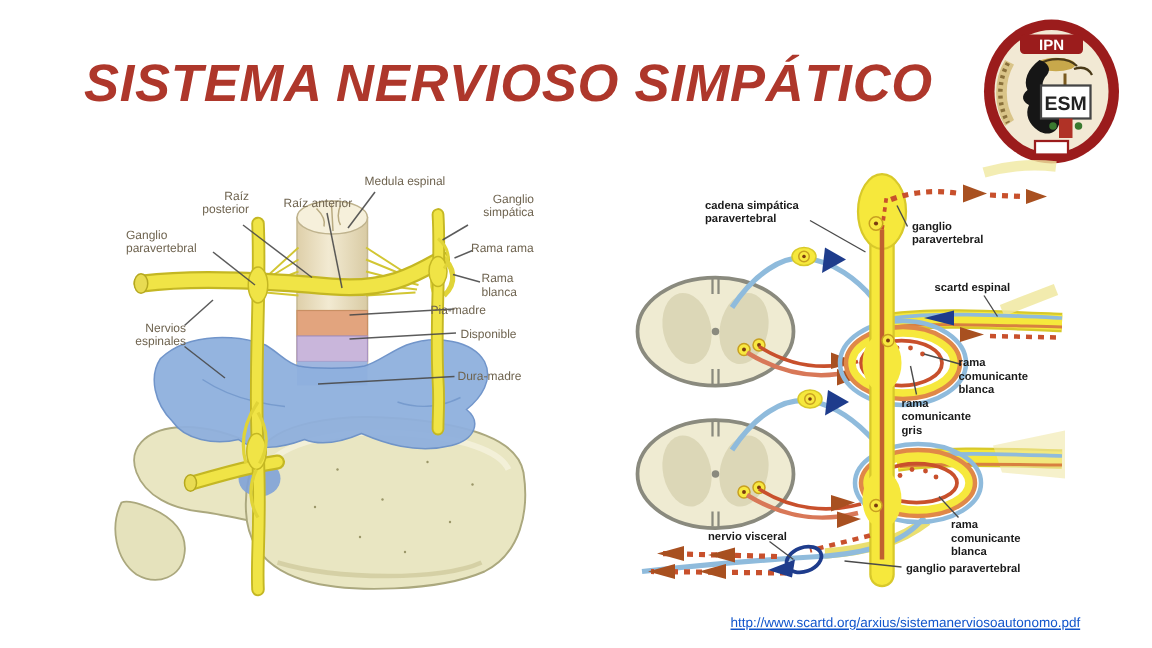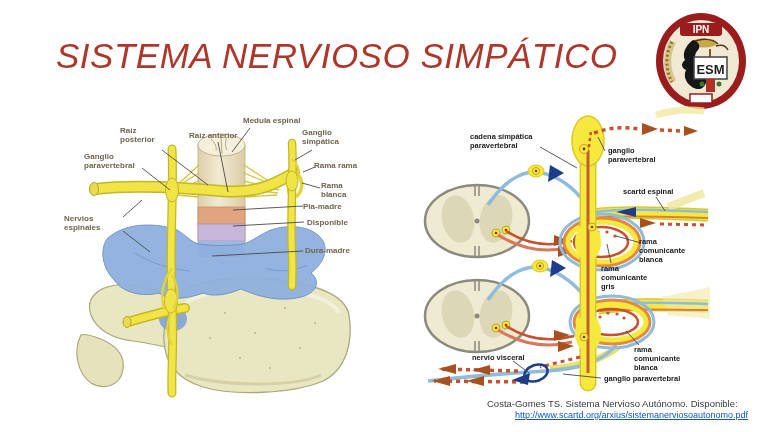--- a/index.html
+++ b/index.html
@@ -1,29 +1,29 @@
 <!DOCTYPE html>
 <html><head>
 <meta charset="utf-8">
 <style>
   html,body{margin:0;padding:0;background:#888;}
   .slide{position:relative;width:768px;height:432px;background:#ffffff;overflow:hidden;
          font-family:"Liberation Sans",sans-serif;}
-  .title{position:absolute;left:56px;top:36px;font-size:35px;font-weight:normal;font-style:italic;
+  .title{position:absolute;left:56px;top:36px;font-size:35px;font-weight:bold;font-style:italic;
          color:#AE372B;white-space:nowrap;letter-spacing:0.5px;}
   .logo{position:absolute;left:654px;top:10px;width:94px;height:102px;}
   .diagram-svg{position:absolute;}
-  .llabel{position:absolute;font-size:8px;line-height:1.18;font-weight:bold;color:#6F6450;
+  .llabel{position:absolute;font-size:8px;line-height:1.18;font-weight:normal;color:#6F6450;
           white-space:pre-line;}
   .rlabel{position:absolute;font-size:7.5px;line-height:1.22;font-weight:bold;color:#1A1A1A;
           white-space:pre-line;}
-  .center{text-align:left;}
+  .center{text-align:right;}
   .citation{position:absolute;left:487px;top:398px;font-size:9.5px;color:#3A3A3A;}
   .citation-url{position:absolute;left:487px;top:410px;font-size:9px;color:#1155CC;
-                margin-left:28px;}
+                }
 </style>
 </head>
 <body>
 
 <div class="slide">
 
   <div class="title">SISTEMA NERVIOSO SIMPÁTICO</div>
 
   <svg class="logo" viewBox="0 0 94 102">
     <ellipse cx="47" cy="51" rx="45" ry="48" fill="#9B1C1C"></ellipse>
@@ -263,39 +263,38 @@
 posterior</div>
   <div class="llabel" style="left:189px;top:131px;">Raíz anterior</div>
   <div class="llabel" style="left:243px;top:116px;">Medula espinal</div>
   <div class="llabel center" style="left:302px;top:128px;width:54px;">Ganglio
 simpática</div>
   <div class="llabel" style="left:84px;top:152px;width:60px;">Ganglio
 paravertebral</div>
   <div class="llabel" style="left:314px;top:161px;">Rama rama</div>
   <div class="llabel" style="left:321px;top:181px;width:40px;">Rama
 blanca</div>
-  <div class="llabel" style="left:303px;top:202px;">Pia-madre</div>
+  <div class="llabel" style="left:287px;top:202px;">Pia-madre</div>
   <div class="llabel" style="left:307px;top:218px;">Disponible</div>
-  <div class="llabel center" style="left:64px;top:214px;width:44px;">Nervios
+  <div class="llabel center" style="left:80px;top:214px;width:44px;">Nervios
 espinales</div>
   <div class="llabel" style="left:305px;top:246px;text-align:center;">Dura-madre</div>
 
   <div class="rlabel" style="left:470px;top:132px;">cadena simpática
 paravertebral</div>
   <div class="rlabel" style="left:608px;top:146px;">ganglio
 paravertebral</div>
   <div class="rlabel" style="left:623px;top:187px;">scartd espinal</div>
   <div class="rlabel" style="left:639px;top:237px;">rama
 comunicante
 blanca</div>
   <div class="rlabel" style="left:601px;top:264px;">rama
 comunicante
 gris</div>
   <div class="rlabel" style="left:472px;top:353px;">nervio visceral</div>
   <div class="rlabel" style="left:634px;top:345px;">rama
 comunicante
 blanca</div>
   <div class="rlabel" style="left:604px;top:374px;">ganglio paravertebral</div>
 
-  <div class="citation">Costa-Gomes TS. Sistema Nervioso Autónomo. Disponible:</div>
   <a class="citation-url" href="#">http://www.scartd.org/arxius/sistemanerviosoautonomo.pdf</a>
 
 </div>
 
 </body></html>

